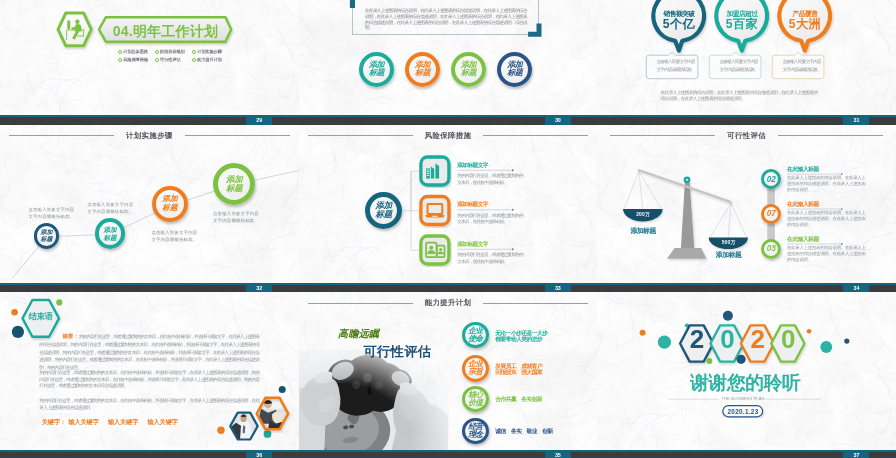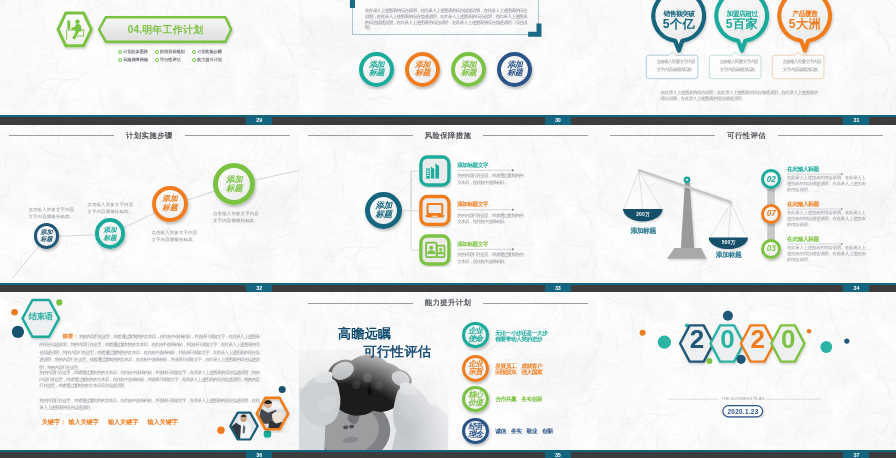--- a/index.html
+++ b/index.html
@@ -2773,21 +2773,21 @@
   <rect x="66.2" y="72.6" width="18.6" height="0.9"></rect>
   <rect x="66.2" y="73.5" width="0.9" height="9.4"></rect>
   <rect x="83.1" y="73.5" width="0.9" height="6.0"></rect>
   <rect x="77.2" y="78.6" width="6.8" height="0.9"></rect>
   <circle cx="77.4" cy="64.8" r="2.2"></circle>
   <path d="M74.8 70.0c0-2.0 1.5-3.1 3.0-3.1 2.0 0 3.2 1.2 3.45 3.2l0.4 3.0c0.1 0.82-0.45 1.5-1.25 1.5h-4.6c-0.82 0-1.0-0.6-1.0-1.3z"></path>
   <rect x="71.4" y="70.3" width="6.6" height="2.5" rx="1.25"></rect>
   <path d="M76.8 72.6 79.4 73.9 74.8 82.6 72.2 81.3Z"></path>
 </g>
 </svg>
-<div class="abs nw" style="left:99.5px;top:66.4px;width:132px;text-align:center;font-size:10px;font-weight:700;color:#7cc242;letter-spacing:0.2px;">04.明年工作计划</div>
+<div class="abs nw" style="left:99.5px;top:66.4px;width:132px;text-align:center;font-size:14px;font-weight:700;color:#7cc242;letter-spacing:0.2px;">04.明年工作计划</div>
 <div class="abs nw" style="left:118.4px;top:92.7px;height:4.6px;line-height:4.6px;display:flex;align-items:center;">
         <span style="display:block;width:2.1px;height:2.1px;border-radius:50%;border:1.1px solid #7cc242;background:#fff;margin-right:0.8px;"></span>
         <span style="font-size:4.17px;letter-spacing:-0.05px;line-height:4.6px;color:#6e7378;font-weight:700;">计划总体思路</span>
       </div>
 <div class="abs nw" style="left:155.2px;top:92.7px;height:4.6px;line-height:4.6px;display:flex;align-items:center;">
         <span style="display:block;width:2.1px;height:2.1px;border-radius:50%;border:1.1px solid #7cc242;background:#fff;margin-right:0.8px;"></span>
         <span style="font-size:4.17px;letter-spacing:-0.05px;line-height:4.6px;color:#6e7378;font-weight:700;">阶段目标规划</span>
       </div>
 <div class="abs nw" style="left:192.4px;top:92.7px;height:4.6px;line-height:4.6px;display:flex;align-items:center;">
         <span style="display:block;width:2.1px;height:2.1px;border-radius:50%;border:1.1px solid #7cc242;background:#fff;margin-right:0.8px;"></span>
@@ -3276,21 +3276,21 @@
 <g>
 <path d="M35.3 87.8 q-18 -8 -28 4 q-9 11 -5 25 q5 15 18 17 q13 1 18 -10 q5 -12 2 -24 q-1 -9 -5 -12Z" fill="#cdd0d2"></path>
 <path d="M99.3 97.8 q18 -6 27 7 q8 12 4 26 q-5 14 -17 16 q-13 0 -17 -11 q-4 -12 -1 -24 q2 -10 4 -14Z" fill="#c4c7ca"></path>
 <path d="M33.3 80.8 q-9 -4 -16 3 l-1 6 q9 4 17 -2Z" fill="#dbdddf"></path>
 <path d="M35.3 103.8 q-12 1 -16 10 l2 6 q10 1 16 -7Z" fill="#d3d6d8"></path>
 <path d="M101.3 91.8 q9 -4 16 4 l0 6 q-9 4 -17 -2Z" fill="#d0d3d5"></path>
 <path d="M101.3 111.8 q12 1 15 11 l-2 5 q-10 1 -15 -7Z" fill="#c8cbce"></path>
 </g>
 </g>
 </svg>
-<div class="abs nw" style="left:39.4px;top:33.4px;font-size:13px;letter-spacing:0.3px;line-height:15.6px;font-weight:700;color:#0c4a6e;">高瞻远瞩</div>
+<div class="abs nw" style="left:39.4px;top:33.4px;font-size:10px;letter-spacing:0.3px;line-height:15.6px;font-weight:700;color:#4d7c0f;font-style:italic;">高瞻远瞩</div>
 <div class="abs nw" style="left:64.7px;top:51.6px;font-size:13.3px;letter-spacing:0.3px;line-height:15.6px;font-weight:700;color:#1d4f77;">可行性评估</div>
 <div class="ring sh" style="left:163.40px;top:29.40px;width:20.6px;height:20.6px;border:3.1px solid #1aab9b;font-size:7.81px;letter-spacing:-0.6px;line-height:7.9px;color:#1aab9b;">
         <span>企业</span>
         <span>使命</span>
       </div>
 <div class="abs nw" style="left:196.5px;top:37.6px;font-size:5.77px;letter-spacing:-0.53px;line-height:6.1px;font-weight:700;color:#1aab9b;">
         <div>无论一小步还是一大步</div>
         <div>都要带动人类的进步</div>
       </div>
 <div class="ring sh" style="left:163.40px;top:62.75px;width:20.6px;height:20.6px;border:3.1px solid #ef7d1f;font-size:7.81px;letter-spacing:-0.6px;line-height:7.9px;color:#ef7d1f;">
@@ -3351,20 +3351,21 @@
 <circle cx="212.1" cy="39.2" r="2.3" fill="#ef7d1f"></circle>
 <circle cx="229.3" cy="55.0" r="5.9" fill="#2bb3a3"></circle>
 <circle cx="249.8" cy="49.1" r="2.6" fill="#1f5778"></circle>
 <path d="M71.5 107.2 H121.8 M168.7 107.2 H223.8" stroke="#b9bec3" stroke-width="0.5" fill="none"></path>
 <rect x="125.8" y="113.7" width="39.8" height="11.1" rx="5.55" fill="#fbfbfc" stroke="#2b5489" stroke-width="1.2" filter="url(#ds37)"></rect>
 </svg>
 <div class="abs cen" style="left:83.1px;top:33.7px;width:33.2px;font-size:26px;line-height:26px;font-weight:700;color:#1f5778;">2</div>
 <div class="abs cen" style="left:113.5px;top:33.7px;width:33.2px;font-size:26px;line-height:26px;font-weight:700;color:#2bb3a3;">0</div>
 <div class="abs cen" style="left:143.9px;top:33.7px;width:33.2px;font-size:26px;line-height:26px;font-weight:700;color:#ef7d1f;">2</div>
 <div class="abs cen" style="left:174.3px;top:33.7px;width:33.2px;font-size:26px;line-height:26px;font-weight:700;color:#7cc242;">0</div>
+<div class="abs nw cen" style="left:88.0px;top:80.6px;width:120px;font-size:18.7px;letter-spacing:-0.3px;line-height:20px;font-weight:700;color:#2bb3a3;">谢谢您的聆听</div>
 <div class="abs nw cen" style="left:119.7px;top:104.1px;width:52px;font-size:4.05px;line-height:5.0px;font-weight:400;color:#9aa0a6;letter-spacing:0.1px;">THE BUSINESS PLAN</div>
 <div class="abs nw cen" style="left:125.8px;top:115.8px;width:39.8px;font-size:6.4px;line-height:7px;font-weight:700;color:#2b5489;letter-spacing:0.3px;">2020.1.23</div>
 <div class="footer">
         <div class="bar"></div>
         <div class="pgnum">37</div>
       </div>
 </div>
 </div>
 
 </body></html>

